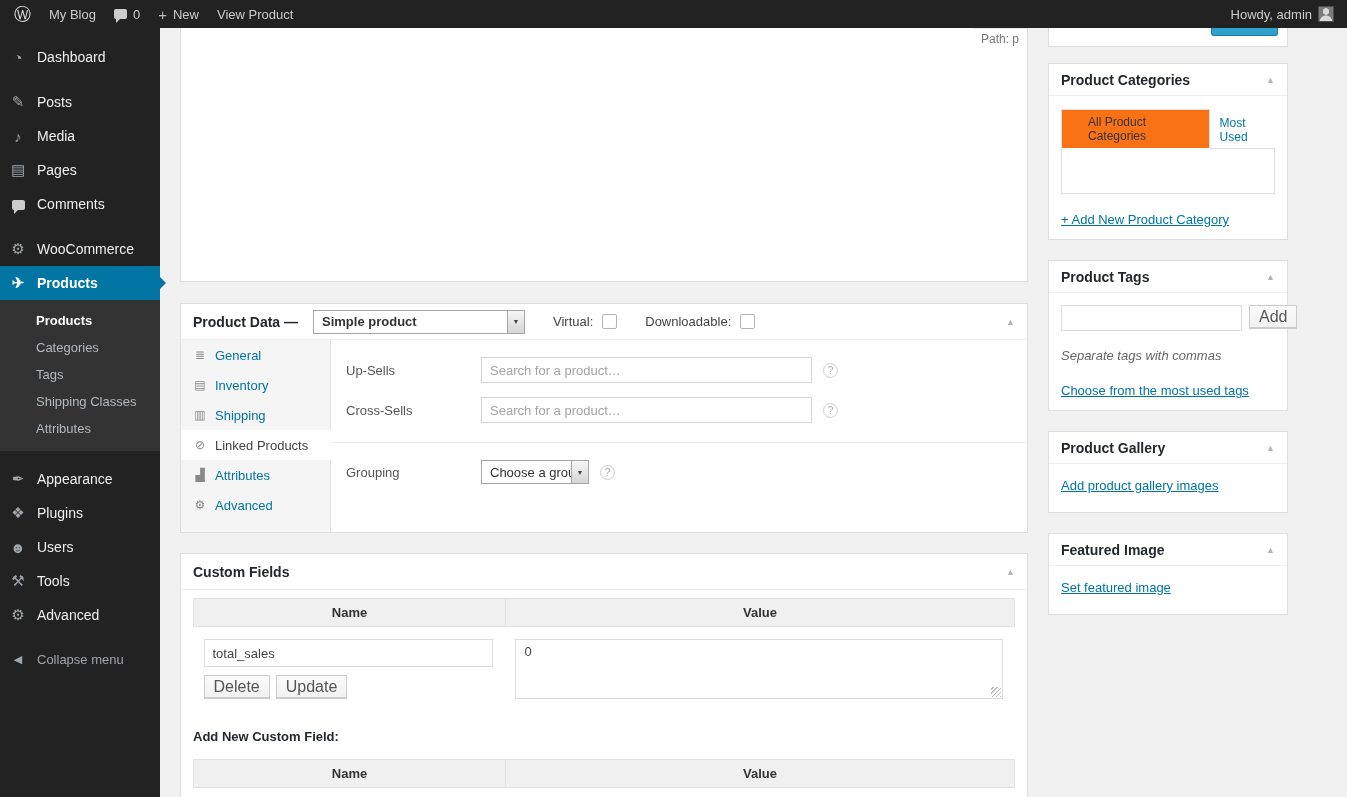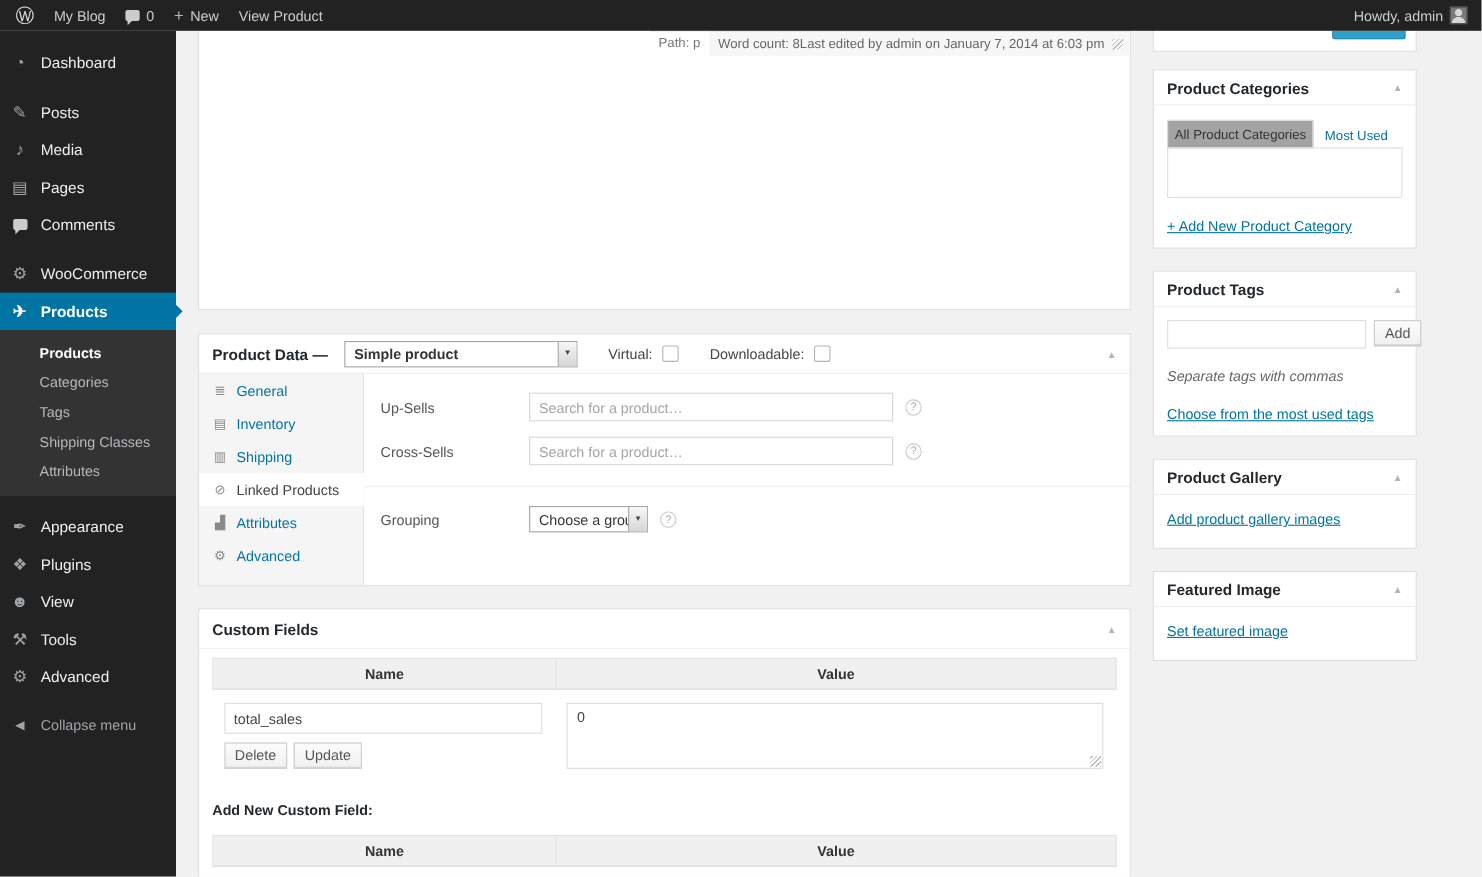--- a/index.html
+++ b/index.html
@@ -79,32 +79,32 @@
   .options-sep { border-top:1px solid #eee; margin:12px 0 10px; }
 
   
   .cf-content { padding:8px 12px 12px; }
   .cf-table { width:100%; border-collapse:collapse; table-layout:fixed; }
   .cf-table th { background:#f0f0f0; border:1px solid #e1e1e1; height:28px; font-size:13px; font-weight:bold; color:#333; text-align:center; }
   .cf-table th.name-col { width:38%; }
   .cf-table td { vertical-align:top; padding:12px 12px 8px 10px; }
   .cf-name-input { width:100%; height:28px; border:1px solid #ddd; padding:0 8px; font-size:13px; color:#444; }
   .cf-buttons { margin-top:8px; display:flex; gap:6px; }
-  .btn { height:23px; padding:0 9px; font-size:13px; color:#555; background:linear-gradient(#fbfbfb,#f1f1f1); border:1px solid #ccc; border-radius:0; box-shadow:0 1px 0 #ccc; cursor:pointer; }
+  .btn { height:23px; padding:0 9px; font-size:16px; color:#555; background:linear-gradient(#fbfbfb,#f1f1f1); border:1px solid #ccc; border-radius:0; box-shadow:0 1px 0 #ccc; cursor:pointer; }
   .ta-wrap { position:relative; }
   .cf-textarea { width:100%; height:60px; border:1px solid #ddd; padding:4px 8px; font-size:13px; color:#444; resize:none; display:block; }
   .ta-wrap .grabber { position:absolute; right:2px; bottom:2px; }
   .cf-addnew { font-weight:bold; font-size:13px; color:#23282d; margin:22px 0 15px; }
 
   
   .pub-remnant { height:19px; background:#fff; border:1px solid #dedede; border-top:none; position:relative; margin-bottom:16px; }
   .update-cut { position:absolute; top:0; right:9px; width:67px; height:8px; background:#2ea2cc; border:1px solid #1b7aa5; border-top:none; border-radius:0 0 3px 3px; cursor:pointer; }
   .side-content { padding:12px; }
   .cat-tabs { display:flex; align-items:flex-end; position:relative; top:1px; }
-  .cat-tab-active { background:#a3a3a3; border:1px solid #dfdfdf; border-bottom-color:#fff; padding:5px 6px; font-size:12px; color:#333; position:relative; z-index:2; cursor:pointer; }
+  .cat-tab-active { background:#f97316; border:1px solid #dfdfdf; border-bottom-color:#fff; padding:5px 26px; font-size:12px; color:#333; position:relative; z-index:2; cursor:pointer; }
   .cat-tab-link { padding:5px 10px; font-size:12px; color:#0074a2; cursor:pointer; }
   .cat-panel { border:1px solid #dfdfdf; height:46px; background:#fff; position:relative; z-index:1; }
   .side-link { display:inline-block; font-size:13px; color:#0074a2; text-decoration:underline; cursor:pointer; }
   .add-cat-link { margin-top:18px; }
   .tag-row { display:flex; gap:7px; }
   .tag-input { width:181px; height:26px; border:1px solid #ddd; padding:0 6px; font-size:13px; background:#fff; }
   .tag-hint { margin-top:17px; font-size:13px; font-style:italic; color:#666; }
   .most-used-link { margin-top:20px; }
   .simple-link-pad { padding:14px 12px 19px; }
 </style>
@@ -176,21 +176,21 @@
   <div class="menu-item">
     <span class="mi">✒</span>
     <span>Appearance</span>
   </div>
   <div class="menu-item">
     <span class="mi">❖</span>
     <span>Plugins</span>
   </div>
   <div class="menu-item">
     <span class="mi">☻</span>
-    <span>View</span>
+    <span>Users</span>
   </div>
   <div class="menu-item">
     <span class="mi">⚒</span>
     <span>Tools</span>
   </div>
   <div class="menu-item">
     <span class="mi">⚙</span>
     <span>Advanced</span>
   </div>
   <div class="collapse-item">
@@ -201,27 +201,20 @@
 
 <div id="wpcontent">
   <div class="cols">
 
     <div class="col-main">
 
       <div class="editor-box">
         <div class="editor-canvas"></div>
         <div class="editor-path">
           <span>Path: p</span>
-        </div>
-        <div class="editor-status">
-          <span>Word count: 8</span>
-          <span class="status-right">
-            <span>Last edited by admin on January 7, 2014 at 6:03 pm</span>
-            <span class="grabber"></span>
-          </span>
         </div>
       </div>
 
       <div class="postbox">
         <div class="pd-header">
           <span class="pd-title">Product Data —</span>
           <span class="sel type">
             <span class="sel-text bold">Simple product</span>
             <span class="sel-btn">▼</span>
           </span>

